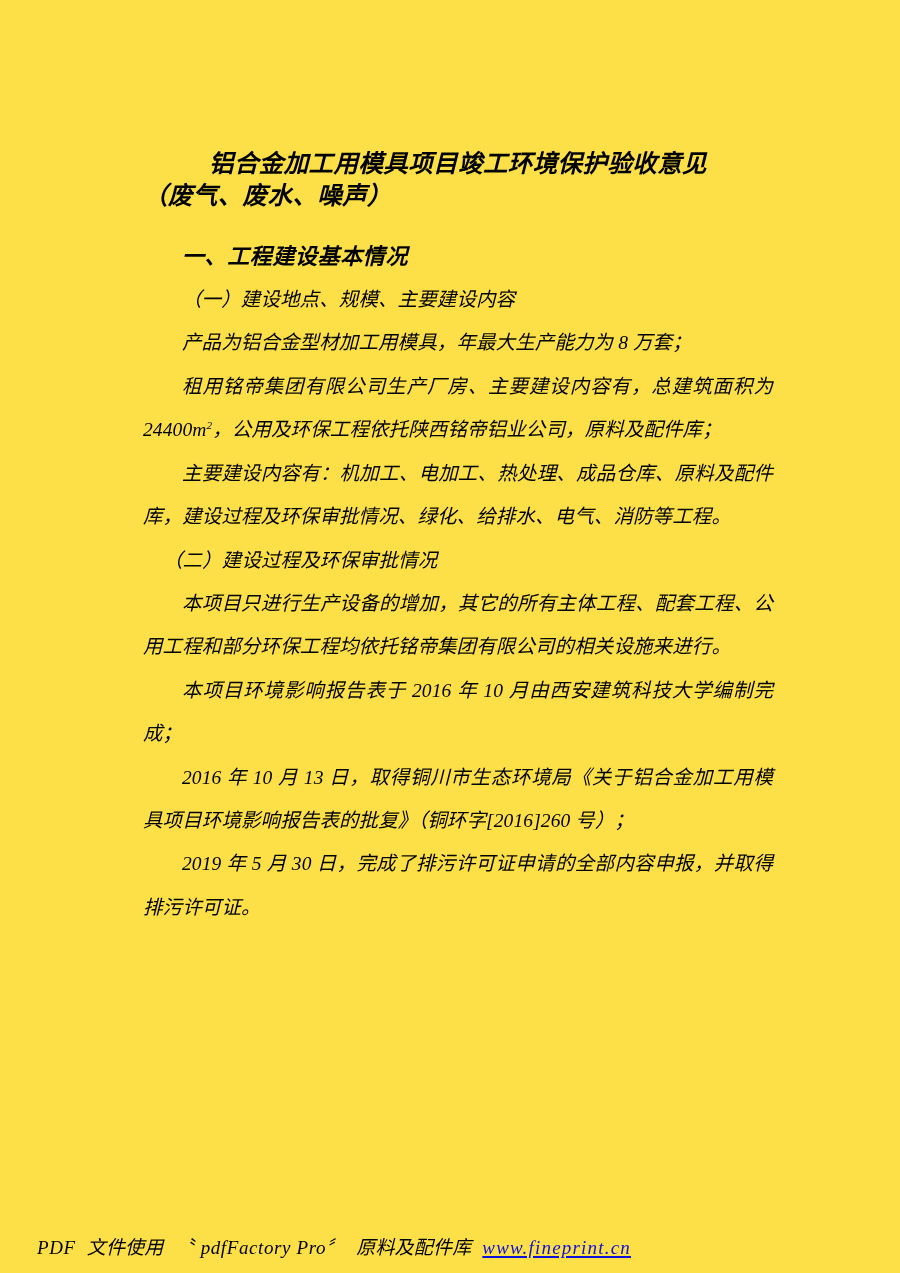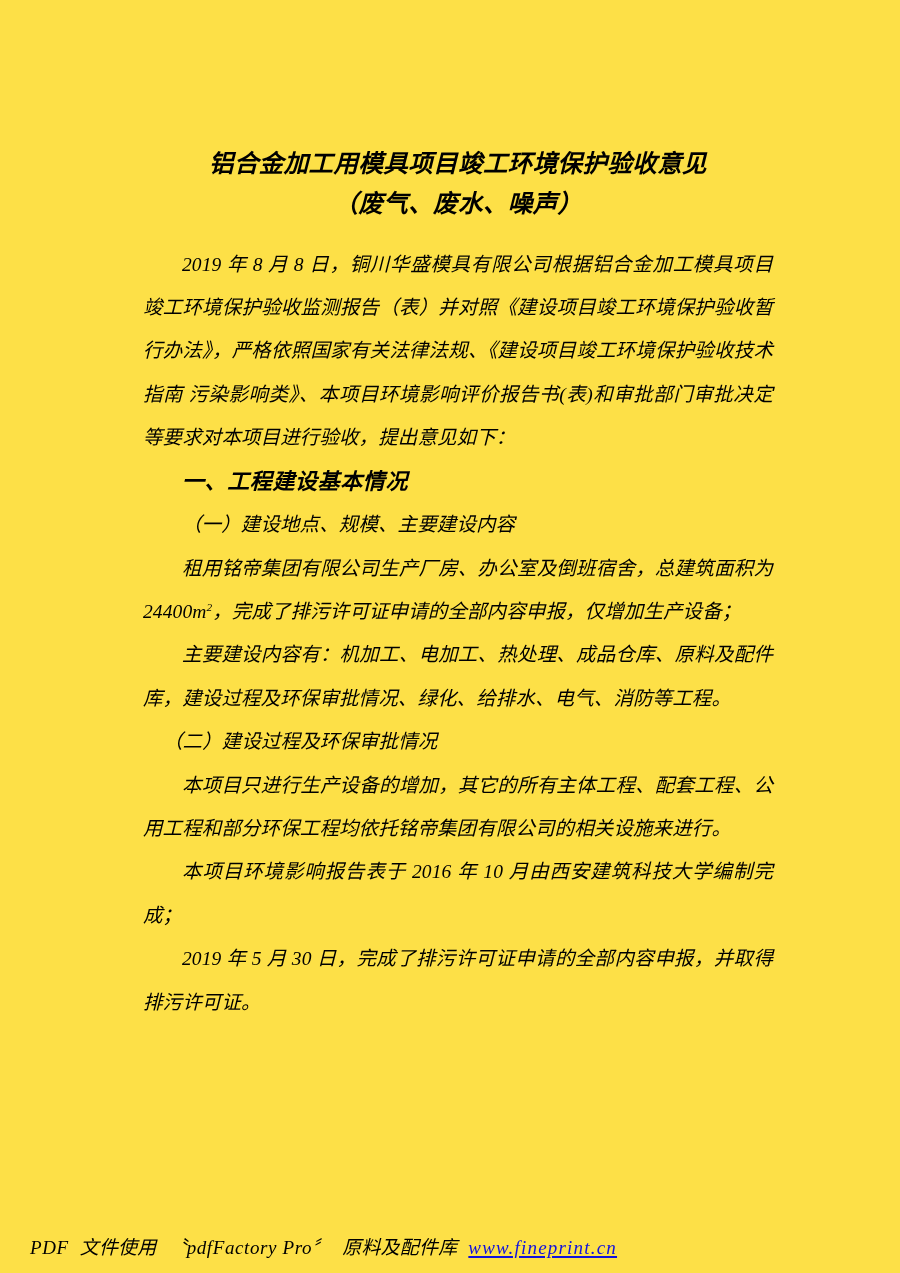--- a/index.html
+++ b/index.html
@@ -29,22 +29,22 @@
     margin: 0;
     padding-top: 148px;
     text-align: center;
     font-size: 24.5px;
     font-weight: bold;
     line-height: 1.32;
     letter-spacing: 0.4px;
     white-space: nowrap;
   }
   .doc-subtitle {
-    margin: 8px;
-    text-align: center;
+    margin: 0;
+    text-align: left;
     font-size: 24.5px;
     font-weight: bold;
     line-height: 1.32;
     letter-spacing: 0.4px;
   }
   .body-block {
     margin-top: 22px;
   }
   p.para {
     margin: 0 0 0 0;
@@ -91,53 +91,55 @@
   .footer .fp-url {
     color: #1111dd;
     text-decoration: underline;
     text-underline-offset: 2px;
     text-decoration-thickness: 1.5px;
     font-family: "Liberation Serif", "DejaVu Serif", serif;
     letter-spacing: 1.2px;
   }
   .footer .fp-latin {
     letter-spacing: 0.6px;
+    margin-left: 7px;
   }
   .sp { display: inline-block; width: 6px; }
 </style>
 </head>
 <body>
 
 <div class="page">
 
   <div class="content">
 
     <h1 class="doc-title">铝合金加工用模具项目竣工环境保护验收意见</h1>
     <h2 class="doc-subtitle">（废气、废水、噪声）</h2>
 
     <div class="body-block">
 
-      <p class="para indent2">2019 年 8 月 8 日，铜川华盛模具有限公司根据铝合金加工模具项目竣工环境保护验收监测报告（表）并对照《建设项目竣工环境保护验收暂行办法》，严格依照国家有关法律法规、《建设项目竣工环境保护验收技术指南 污染影响类》、本项目环境影响评价报告书(表)和审批部门审批决定等要求对本项目进行验收，提出意见如下：</p>
 
       <p class="heading">一、工程建设基本情况</p>
 
       <p class="para indent2">（一）建设地点、规模、主要建设内容</p>
 
 
+      <p class="para indent2">产品为铝合金型材加工用模具，年最大生产能力为 8 万套；</p>
 
-      <p class="para indent2"><span>租用铭帝集团有限公司生产厂房、办公室及倒班宿舍，总建筑面积为</span><span>24400m</span><sup class="sup2">2</sup><span>，完成了排污许可证申请的全部内容申报，仅增加生产设备；</span></p>
+      <p class="para indent2"><span>租用铭帝集团有限公司生产厂房、主要建设内容有，总建筑面积为</span><span>24400m</span><sup class="sup2">2</sup><span>，公用及环保工程依托陕西铭帝铝业公司，原料及配件库；</span></p>
 
       <p class="para indent2">主要建设内容有：机加工、电加工、热处理、成品仓库、原料及配件库，建设过程及环保审批情况、绿化、给排水、电气、消防等工程。</p>
 
       <p class="para indent1">（二）建设过程及环保审批情况</p>
 
       <p class="para indent2">本项目只进行生产设备的增加，其它的所有主体工程、配套工程、公用工程和部分环保工程均依托铭帝集团有限公司的相关设施来进行。</p>
 
       <p class="para indent2">本项目环境影响报告表于 2016 年 10 月由西安建筑科技大学编制完成；</p>
 
+      <p class="para indent2">2016 年 10 月 13 日，取得铜川市生态环境局《关于铝合金加工用模具项目环境影响报告表的批复》（铜环字[2016]260 号）；</p>
 
 
       <p class="para indent2">2019 年 5 月 30 日，完成了排污许可证申请的全部内容申报，并取得排污许可证。</p>
 
     </div>
   </div>
 
   <div class="footer">
     <span class="fp-latin">PDF</span><span class="sp"></span>
     <span>文件使用</span><span class="sp"></span>

